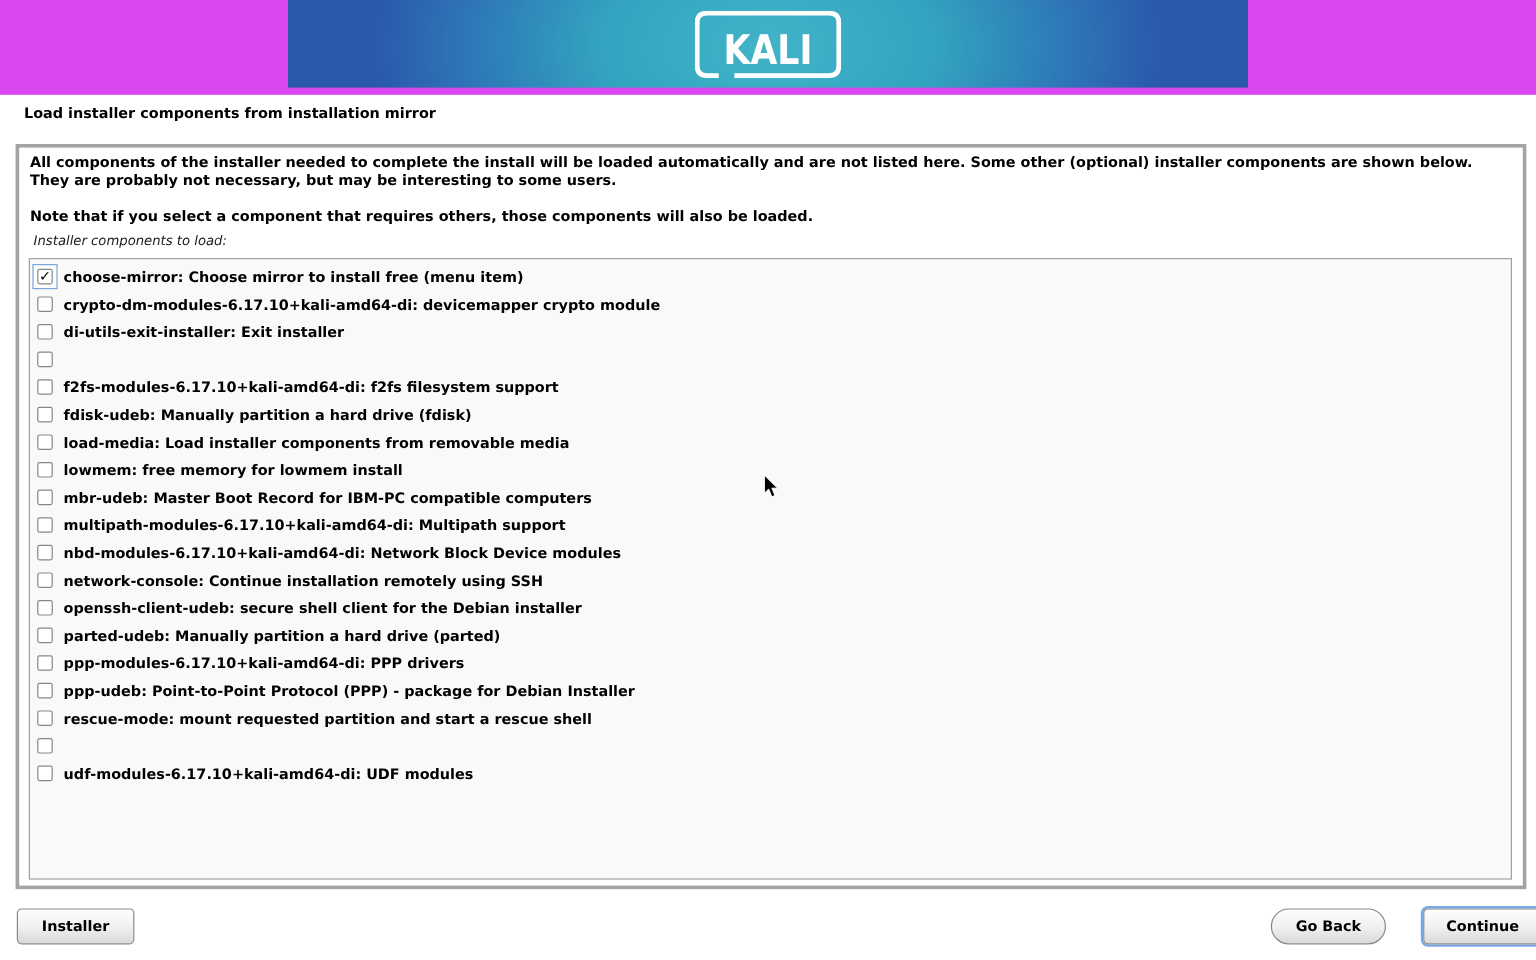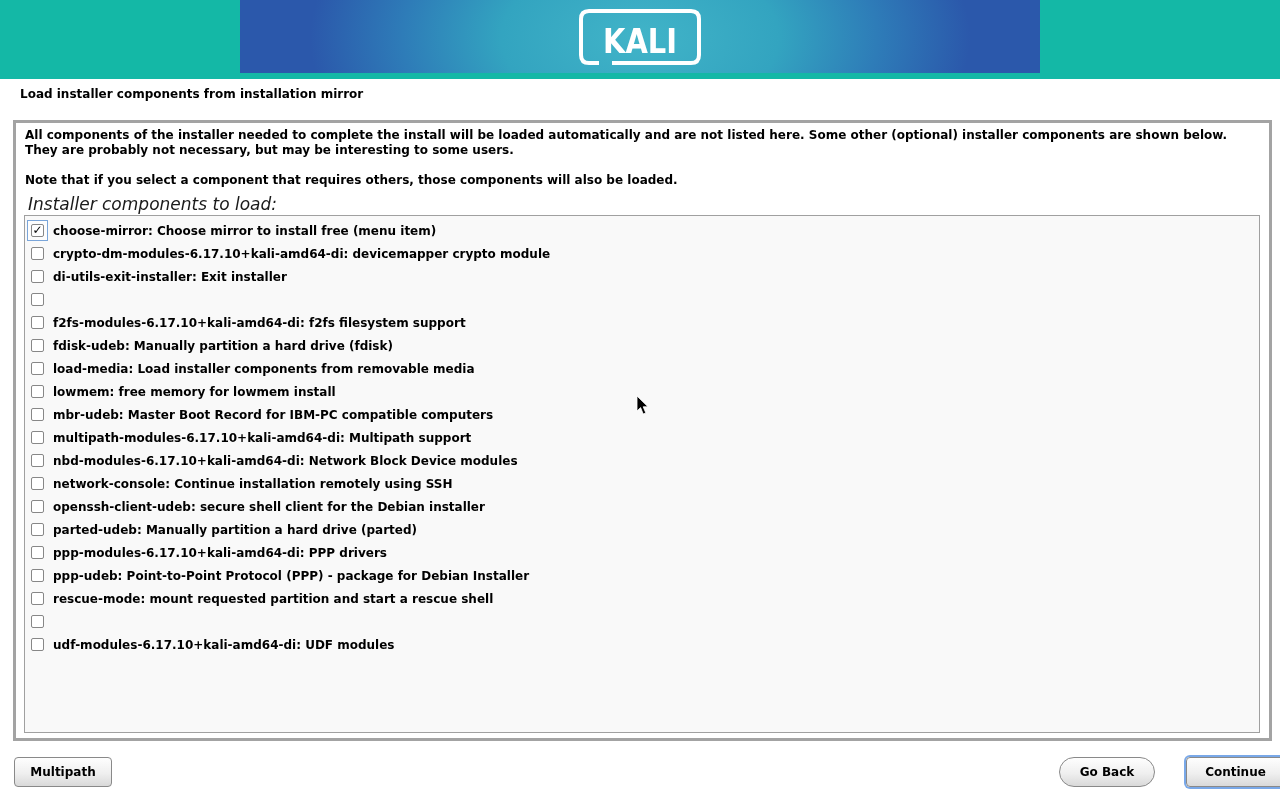--- a/index.html
+++ b/index.html
@@ -5,21 +5,21 @@
   html,body{margin:0;padding:0;}
   body{
     width:1280px;height:800px;position:relative;overflow:hidden;
     background:#ffffff;
     font-family:"DejaVu Sans","Liberation Sans",sans-serif;
     color:#000;
   }
   
   .banner{
     position:absolute;left:0;top:0;width:1280px;height:79px;
-    background:#14b8a6;
+    background:#d946ef;
   }
   .banner-gradient{
     position:absolute;left:240px;top:0;width:800px;height:73px;
     background:radial-gradient(ellipse 330px 190px at 50% 52%,
       #41b4c8 0%, #33a4c0 42%, #2e7cb8 72%, #2b58ab 100%);
   }
   .logo{
     position:absolute;left:50%;top:9px;transform:translateX(-50%);
   }
   
@@ -35,21 +35,21 @@
   .intro-text{
     position:absolute;left:9px;top:5px;width:1236px;
     font-size:12px;font-weight:bold;line-height:15px;
   }
   .note-text{
     position:absolute;left:9px;top:50px;width:1236px;
     font-size:12px;font-weight:bold;
   }
   .list-label{
     position:absolute;left:12px;top:71px;
-    font-size:17px;font-style:italic;font-weight:normal;color:#1a1a1a;
+    font-size:11px;font-style:italic;font-weight:normal;color:#1a1a1a;
   }
   
   .listbox{
     position:absolute;left:8px;top:92px;width:1236px;height:518px;
     border:1px solid #a0a0a0;background:#f9f9f9;
     box-sizing:border-box;
     padding-top:3px;
     overflow:hidden;
   }
   .row{
@@ -235,19 +235,19 @@
 
   <div class="row">
     <span class="cb-focus">
       <span class="checkbox"></span>
     </span>
     <span class="row-label">udf-modules-6.17.10+kali-amd64-di: UDF modules</span>
   </div>
 </div>
 </div>
 
-<div class="btn btn-screenshot">Multipath</div>
+<div class="btn btn-screenshot">Installer</div>
 <div class="btn btn-goback">Go Back</div>
 <div class="btn btn-continue">Continue</div>
 
 <svg class="cursor" width="14" height="21" viewBox="0 0 14 21">
   <path d="M1 1 L1 16 L4.6 12.6 L7.2 19 L9.8 17.9 L7.2 11.8 L12 11.8 Z" fill="#000000" stroke="#ffffff" stroke-width="0.8"></path>
 </svg>
 
 </body></html>

